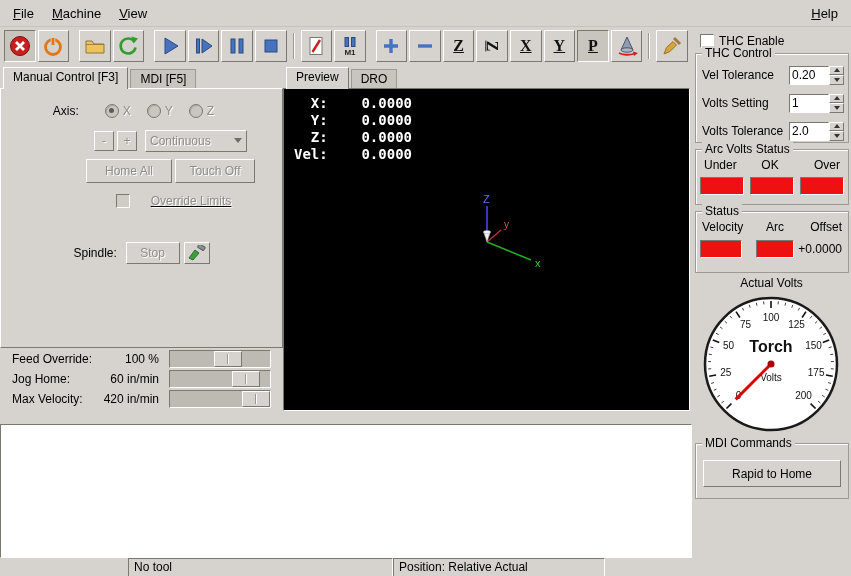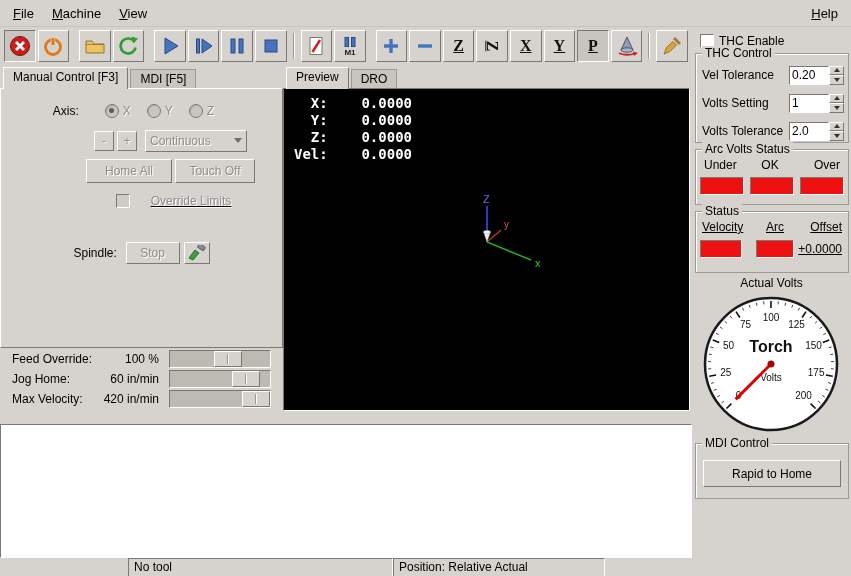--- a/index.html
+++ b/index.html
@@ -411,21 +411,21 @@
           <span>OK</span>
           <span>Over</span>
         </div>
         <div class="arc-leds">
           <div class="led w42"></div>
           <div class="led w42"></div>
           <div class="led w42"></div>
         </div>
       </div>
 
-      <div class="group" style="top:184px;height:60px;text-decoration:underline;">
+      <div class="group" style="top:184px;height:60px;">
         <span class="gtitle">Status</span>
         <div class="st-labels">
           <span>Velocity</span>
           <span>Arc</span>
           <span>Offset</span>
         </div>
         <div class="st-row">
           <div class="led w40"></div>
           <div class="led w36"></div>
           <span class="offset-val">+0.0000</span>
@@ -488,18 +488,18 @@
             <text x="116.1161228985486" y="79.9741548127419" text-anchor="middle" dominant-baseline="middle" font-size="10" font-family="Liberation Sans, sans-serif" fill="#111111">175</text>
             <text x="103.5269119345812" y="103.5269119345812" text-anchor="middle" dominant-baseline="middle" font-size="10" font-family="Liberation Sans, sans-serif" fill="#111111">200</text>
             <text x="71" y="59" text-anchor="middle" font-size="16" font-weight="bold" font-family="Liberation Sans, sans-serif" fill="#111111">Torch</text>
             <text x="71" y="88" text-anchor="middle" font-size="10" font-family="Liberation Sans, sans-serif" fill="#111111">Volts</text>
             <line x1="71" y1="71" x2="35.644660940672615" y2="106.35533905932738" stroke="#dd0000" stroke-width="3"></line>
             <circle cx="71" cy="71" r="3.5" fill="#aa0000"></circle>
           </svg>
       </div>
 
       <div class="group" style="top:416px;height:54px;">
-        <span class="gtitle">MDI Control</span>
+        <span class="gtitle">MDI Commands</span>
         <button class="btn rapid-btn">Rapid to Home</button>
       </div>
     </div>
   </div>
 </div>
 
 </body></html>

